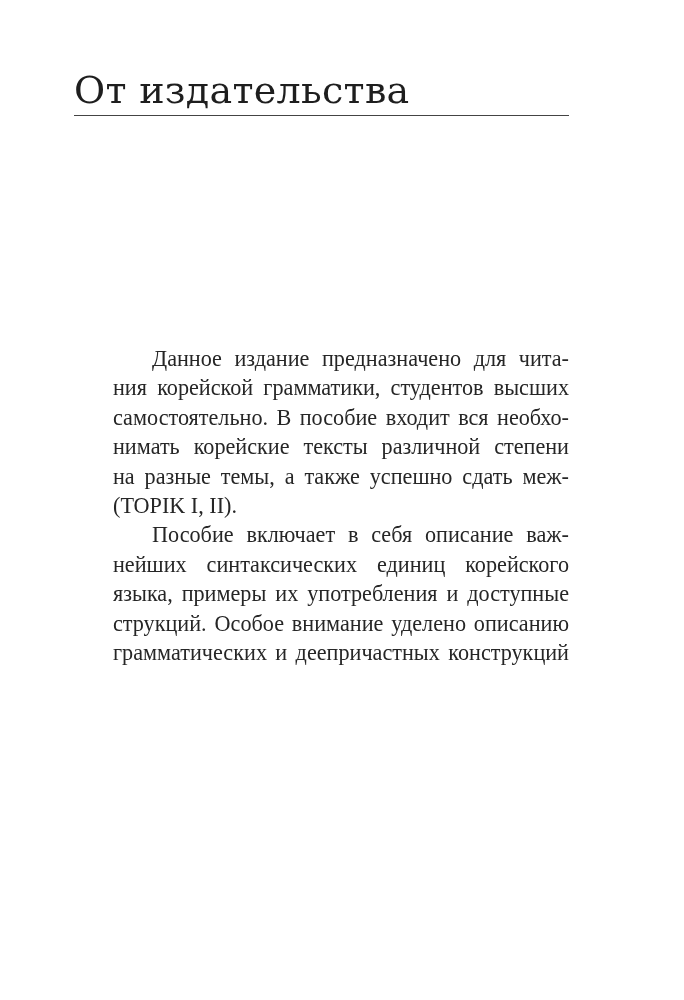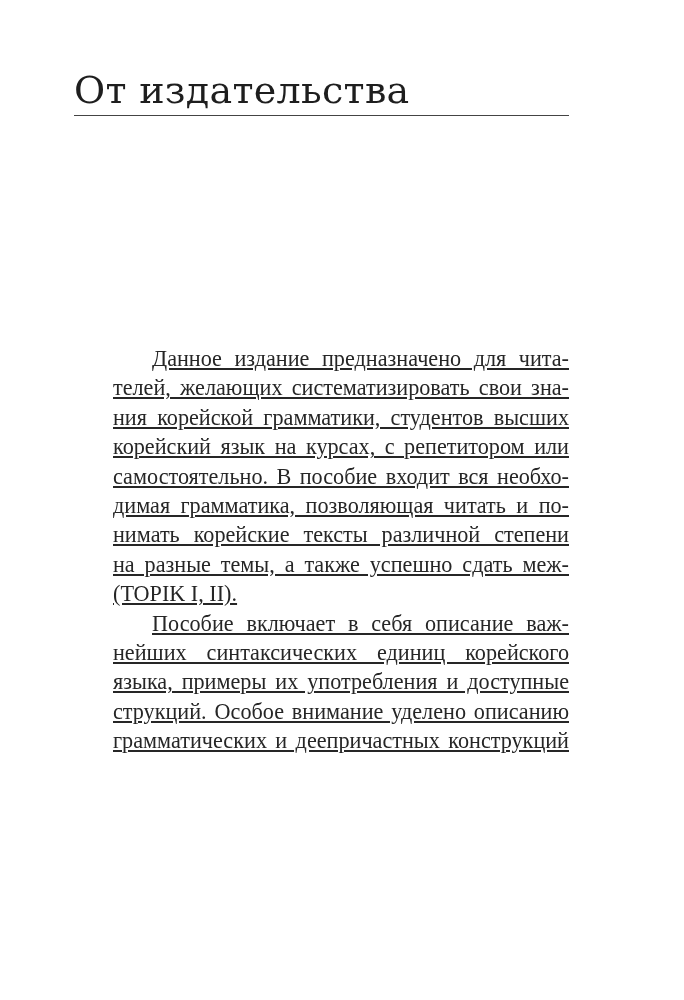--- a/index.html
+++ b/index.html
@@ -48,21 +48,20 @@
     position: absolute;
     left: 74px;
     top: 344px;
     width: 495px;
     font-size: 22.2px;
     line-height: 29.4px;
     text-align: justify;
     text-align-last: left;
     color: #262626;
     hyphens: manual;
-    text-decoration: underline;
   }
   .para {
     margin: 0;
     text-indent: 39px;
   }
   .line {
     display: block;
     text-align: justify;
     text-align-last: justify;
     white-space: nowrap;
@@ -82,25 +81,22 @@
 
   <div class="heading-block">
     <h1 class="heading">От издательства</h1>
     <div class="heading-rule"></div>
   </div>
 
   <div class="body-text">
 
     <div class="para">
       <span class="line first">Данное издание предназначено для чита-</span>
-      <span class="line">телей, желающих систематизировать свои зна-</span>
       <span class="line">ния корейской грамматики, студентов высших</span>
-      <span class="line">корейский язык на курсах, с репетитором или</span>
       <span class="line">самостоятельно. В пособие входит вся необхо-</span>
-      <span class="line">димая грамматика, позволяющая читать и по-</span>
       <span class="line">нимать корейские тексты различной степени</span>
       <span class="line">на разные темы, а также успешно сдать меж-</span>
       <span class="line last">(TOPIK I, II).</span>
     </div>
 
     <div class="para">
       <span class="line first">Пособие включает в себя описание важ-</span>
       <span class="line">нейших синтаксических единиц корейского</span>
       <span class="line">языка, примеры их употребления и доступные</span>
       <span class="line">струкций. Особое внимание уделено описанию</span>

